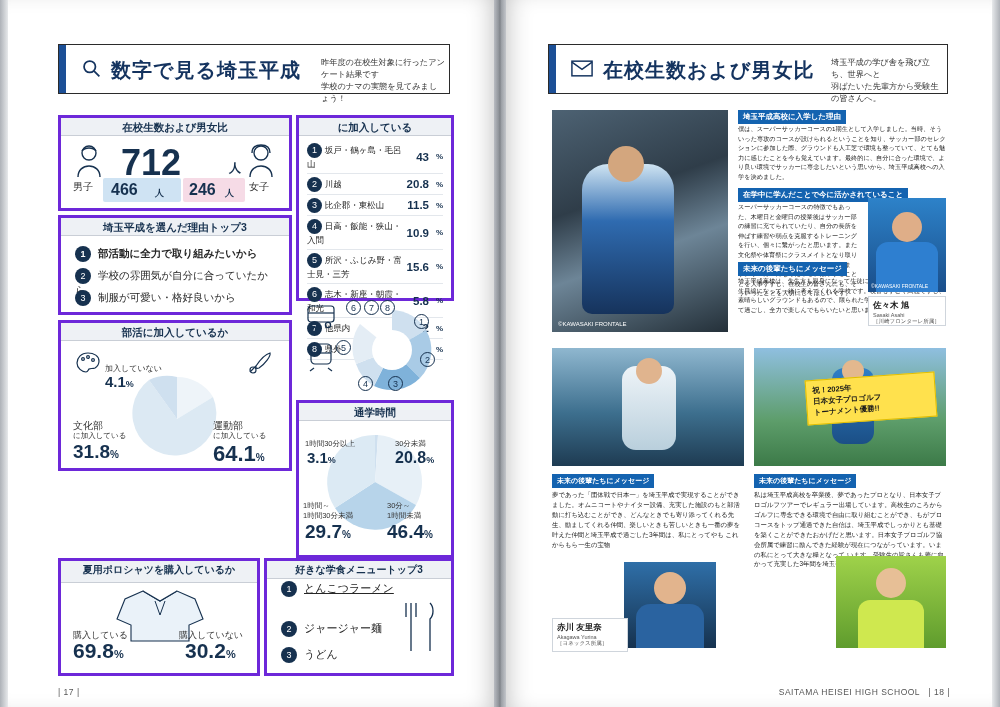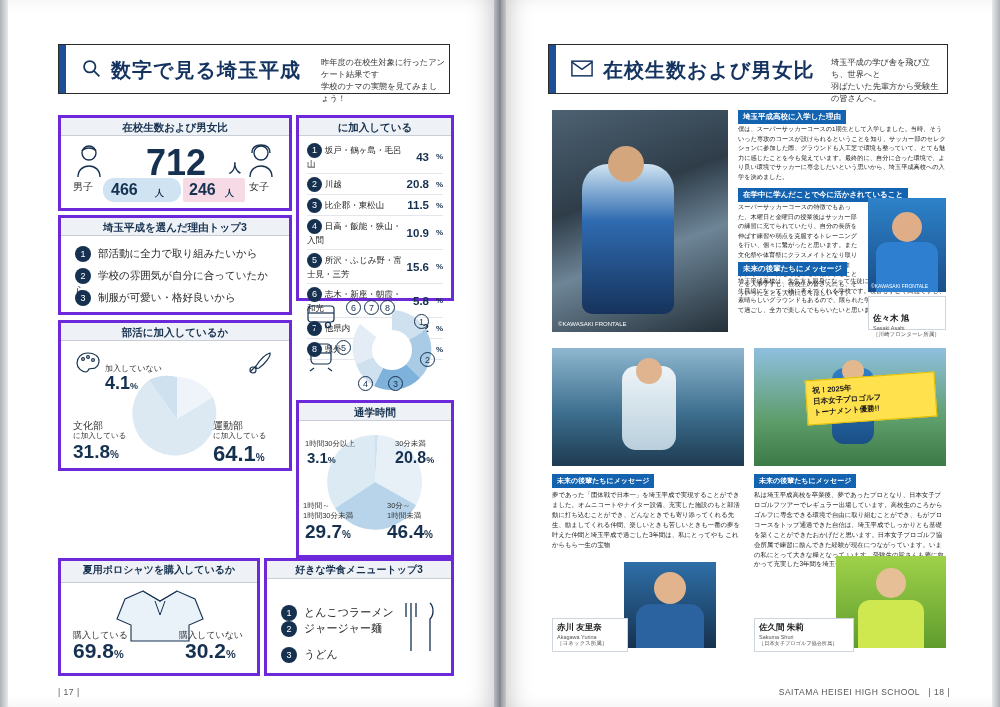--- a/index.html
+++ b/index.html
@@ -99,25 +99,25 @@
             <path d="M7 7c3-4 11-4 14 0" fill="none" stroke="#16314f" stroke-width="1.4"></path>
           </svg>
       </div>
       <div style="position:absolute;left:186px;top:26px;width:28px;height:34px;">
         <svg width="28" height="34" viewBox="0 0 28 34">
             <circle cx="14" cy="9" r="7" fill="none" stroke="#16314f" stroke-width="1.4"></circle>
             <path d="M3 33c0-7 5-11 11-11s11 4 11 11" fill="none" stroke="#16314f" stroke-width="1.4"></path>
             <path d="M5 9c0-6 4-8 9-8s9 2 9 8" fill="none" stroke="#16314f" stroke-width="1.4"></path>
           </svg>
       </div>
-      <div class="num" style="position:absolute;left:60px;top:24px;width:110px;text-align:center;font-size:36px;">712</div>
+      <div class="num" style="position:absolute;left:60px;top:24px;width:110px;text-align:left;font-size:36px;">712</div>
       <div class="unit" style="position:absolute;left:168px;top:42px;font-size:12px;">人</div>
       <div class="lbl" style="position:absolute;left:12px;top:62px;font-size:10px;">男子</div>
       <div class="lbl" style="position:absolute;left:188px;top:62px;font-size:10px;">女子</div>
-      <div class="gblock gm" style="left:42px;top:60px;width:78px;height:24px;border-radius:11px;">
+      <div class="gblock gm" style="left:42px;top:60px;width:78px;height:24px;">
         <span class="num" style="position:absolute;left:8px;top:3px;font-size:16px;">466</span>
         <span class="unit" style="position:absolute;left:52px;top:9px;font-size:9px;">人</span>
       </div>
       <div class="gblock gf" style="left:122px;top:60px;width:62px;height:24px;">
         <span class="num" style="position:absolute;left:6px;top:3px;font-size:16px;">246</span>
         <span class="unit" style="position:absolute;left:42px;top:9px;font-size:9px;">人</span>
       </div>
     </div>
 
     <div class="sec" style="left:288px;top:115px;width:152px;height:180px;">
@@ -166,21 +166,21 @@
                 <td class="u">%</td>
               </tr>
             </tbody>
         </table>
       </div>
     </div>
 
     <div class="sec" style="left:50px;top:215px;width:228px;height:94px;">
       <div class="sec-head" style="height:18px;line-height:18px;font-size:10.5px;">埼玉平成を選んだ理由トップ3</div>
       <div id="reasons-list">
-          <div class="list-row" style="top: 28px;"><span class="rank">1</span><span>部活動に全力で取り組みたいから</span></div>
+          <div class="list-row" style="top: 28px; font-weight: bold;"><span class="rank">1</span><span>部活動に全力で取り組みたいから</span></div>
           <div class="list-row" style="top: 50px;"><span class="rank">2</span><span>学校の雰囲気が自分に合っていたから</span></div>
           <div class="list-row" style="top: 72px;"><span class="rank">3</span><span>制服が可愛い・格好良いから</span></div>
         </div>
     </div>
 
     <div style="position:absolute;left:288px;top:300px;width:152px;height:100px;">
       <div style="position:absolute;left:8px;top:4px;">
         <svg width="34" height="26" viewBox="0 0 34 26" fill="none" stroke="#16314f" stroke-width="1.2">
           <rect x="4" y="2" width="26" height="16" rx="3"></rect>
             <line x1="4" y1="9" x2="30" y2="9"></line>
@@ -231,21 +231,21 @@
           <circle cx="6" cy="19" r="3"></circle>
         </svg>
       </div>
       <svg width="180" height="86" viewBox="0 0 180 86" style="position:absolute;left:26px;top:50px;">
         <path d="M90 46 L90 4 A42 42 0 0 1 126 24 Z" fill="#eef4f9"></path>
         <path d="M90 46 L126 24 A42 42 0 1 1 62 7 Z" fill="#dce9f3"></path>
         <path d="M90 46 L62 7 A42 42 0 0 1 90 4 Z" fill="#cfe0ef"></path>
       </svg>
       <div class="lbl" style="position:absolute;left:44px;top:40px;font-size:8px;">加入していない</div>
       <div style="position:absolute;left:44px;top:50px;">
-        <span class="pct" style="font-size:18px;">4.1</span><span class="pct" style="font-size:9px;">%</span>
+        <span class="pct" style="font-size:15px;">4.1</span><span class="pct" style="font-size:9px;">%</span>
       </div>
       <div class="lbl" style="position:absolute;left:12px;top:96px;font-size:10px;">
         <span>文化部</span>
       </div>
       <div class="lbl" style="position:absolute;left:12px;top:108px;font-size:7.5px;">に加入している</div>
       <div style="position:absolute;left:12px;top:118px;">
         <span class="pct" style="font-size:19px;">31.8</span><span class="pct" style="font-size:10px;">%</span>
       </div>
       <div class="lbl" style="position:absolute;left:152px;top:96px;font-size:10px;">
         <span>運動部</span>
@@ -297,21 +297,21 @@
       </div>
       <div class="lbl" style="position:absolute;left:118px;top:68px;font-size:9px;">購入していない</div>
       <div style="position:absolute;left:124px;top:78px;">
         <span class="pct" style="font-size:21px;">30.2</span><span class="pct" style="font-size:11px;">%</span>
       </div>
     </div>
 
     <div class="sec" style="left:256px;top:558px;width:184px;height:112px;">
       <div class="sec-head" style="height:18px;line-height:18px;font-size:10px;">好きな学食メニュートップ3</div>
       <div id="cafeteria-list">
-          <div class="list-row" style="top: 44px; font-size: 11px;"><span class="rank">1</span><span>とんこつラーメン</span></div>
+          <div class="list-row" style="top: 20px; font-size: 11px; text-decoration: underline;"><span class="rank">1</span><span>とんこつラーメン</span></div>
           <div class="list-row" style="top: 60px; font-size: 11px;"><span class="rank">2</span><span>ジャージャー麺</span></div>
           <div class="list-row" style="top: 86px; font-size: 11px;"><span class="rank">3</span><span>うどん</span></div>
         </div>
       <div style="position:absolute;left:136px;top:40px;">
         <svg width="34" height="52" viewBox="0 0 34 52" fill="none" stroke="#16314f" stroke-width="1.3">
           <path d="M8 2v14M13 2v14M3 2v14M8 16v34"></path>
           <path d="M27 2c4 4 4 12 0 16v32"></path>
         </svg>
       </div>
     </div>
@@ -351,21 +351,21 @@
       <div class="cap-blue" style="left:0;top:78px;font-size:7.5px;padding:2px 5px;">在学中に学んだことで今に活かされていること</div>
       <div class="msgbox" style="left:0;top:92px;width:122px;font-size:6.2px;">スーパーサッカーコースの特徴でもあった、木曜日と金曜日の授業後はサッカー部の練習に充てられていたり、自分の長所を伸ばす練習や弱点を克服するトレーニングを行い、個々に繋がったと思います。また文化祭や体育祭にクラスメイトとなり取り組んだ思い出が今でも鮮明に残っています。リーガーになったやる、熱中することとを大事すすし、在校生の皆さんにも、そういったことを大切にしてほしいです。</div>
       <div class="cap-blue" style="left:0;top:152px;font-size:7.5px;padding:2px 5px;">未来の後輩たちにメッセージ</div>
       <div class="msgbox" style="left:0;top:166px;width:208px;font-size:6.2px;">埼玉平成高校は、先生方も親身になって生徒に寄り添ってくれますし、学生目線になって一緒に考えてくれる学校です。校舎もすごく綺麗ですし、素晴らしいグラウンドもあるので、限られた学生生活を有意義な時間として過ごし、全力で楽しんでもらいたいと思います。</div>
 
       <div class="photo" style="left:130px;top:88px;width:78px;height:94px;background:linear-gradient(180deg,#2d82c9 0%,#1a4e8a 100%);">
         <div style="position:absolute;left:24px;top:14px;width:30px;height:30px;border-radius:50%;background:#dfae88;"></div>
         <div style="position:absolute;left:8px;top:44px;width:62px;height:50px;background:#2e7fd0;border-radius:12px 12px 0 0;"></div>
         <div class="tiny" style="position:absolute;left:3px;bottom:3px;color:#fff;font-size:5px;">©KAWASAKI FRONTALE</div>
       </div>
-      <div class="cap-name" style="left:130px;top:186px;width:78px;height:30px;padding:16px 4px;box-sizing:border-box;">
+      <div class="cap-name" style="left:130px;top:186px;width:78px;height:30px;padding:3px 4px;box-sizing:border-box;">
         <div style="font-size:8.5px;font-weight:bold;">佐々木 旭</div>
         <div style="font-size:5.5px;color:#555;">Sasaki Asahi</div>
         <div style="font-size:5.5px;color:#555;">［川崎フロンターレ所属］</div>
       </div>
     </div>
 
     <div class="photo" style="left:46px;top:348px;width:192px;height:118px;
                 background:linear-gradient(180deg,#8fb7cf 0%,#3d6f8e 55%,#1e3b52 100%);">
       <div style="position:absolute;left:70px;top:18px;width:54px;height:84px;background:linear-gradient(180deg,#eef4f8,#b9cfdc);border-radius:14px;"></div>
       <div style="position:absolute;left:84px;top:10px;width:26px;height:26px;border-radius:50%;background:#e0b48e;"></div>
@@ -391,25 +391,20 @@
       <div>祝！2025年</div>
       <div>日本女子プロゴルフ</div>
       <div>トーナメント優勝!!</div>
     </div>
     <div class="cap-blue" style="left:248px;top:474px;font-size:7px;padding:2px 5px;">未来の後輩たちにメッセージ</div>
     <div class="msgbox" style="left:248px;top:490px;width:192px;font-size:6.4px;">私は埼玉平成高校を卒業後、夢であったプロとなり、日本女子プロゴルフツアーでレギュラー出場しています。高校生のころからゴルフに専念できる環境で自由に取り組むことができ、もがプロコースをトップ通過できた自信は、埼玉平成でしっかりとも基礎を築くことができたおかげだと思います。日本女子プロゴルフ協会所属で練習に励んできた経験が現在につながっています。いまの私にとって大きな糧となって います。受験生の皆さんも夢に向かって充実した3年間を埼玉平成で過ごしてください。</div>
     <div class="photo" style="left:330px;top:556px;width:110px;height:92px;background:linear-gradient(180deg,#9fd24a 0%,#5f9c2d 100%);">
       <div style="position:absolute;left:40px;top:12px;width:30px;height:30px;border-radius:50%;background:#e7bf96;"></div>
       <div style="position:absolute;left:22px;top:44px;width:66px;height:48px;background:#cfe84f;border-radius:12px 12px 0 0;"></div>
     </div>
-    <div class="cap-name" style="left:248px;top:618px;width:100px;height:34px;padding:3px 4px;box-sizing:border-box;">
-      <div style="font-size:8.5px;font-weight:bold;">佐久間 朱莉</div>
-      <div style="font-size:5.5px;color:#555;">Sakuma Shuri</div>
-      <div style="font-size:5.2px;color:#555;">［日本女子プロゴルフ協会所属］</div>
-    </div>
 
     <div class="footer" style="right:42px;">
       <span>SAITAMA HEISEI HIGH SCHOOL</span>
       <span>&nbsp;&nbsp;| </span><span>18</span><span> |</span>
     </div>
   </div>
 
   <div class="gutter"></div>
 </div>
 

